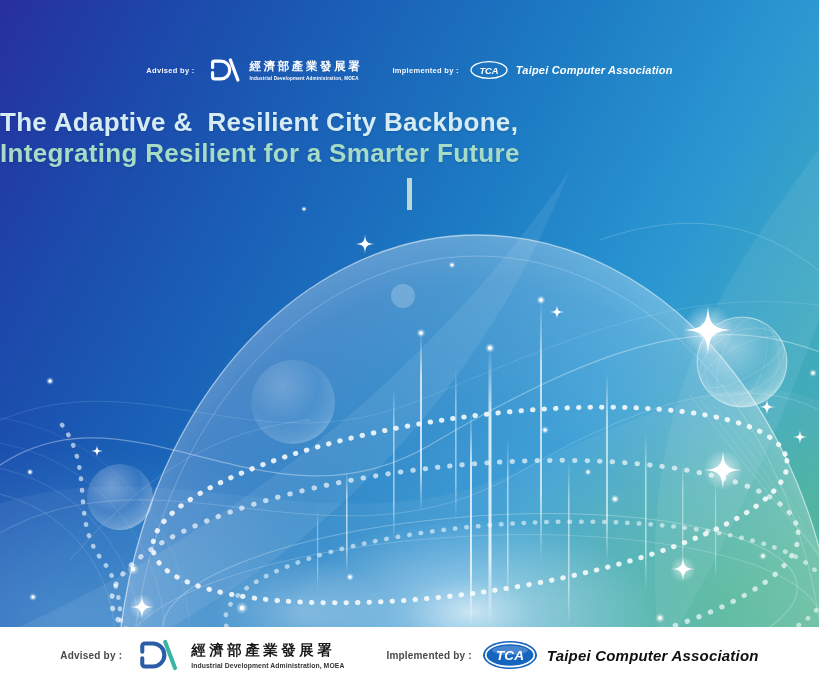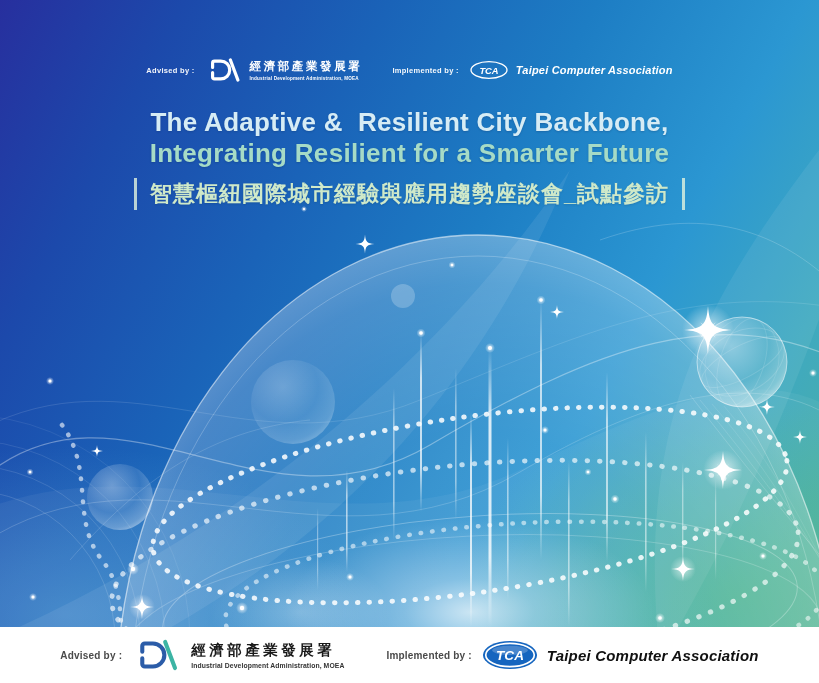--- a/index.html
+++ b/index.html
@@ -29,21 +29,21 @@
   }
   .byline{font-size:7.5px;font-weight:bold;letter-spacing:.3px;opacity:.95;white-space:nowrap;}
   .hdr-ida-text{margin-left:7px;text-align:left;}
   .hdr-ida-zh{font-size:11.5px;font-weight:bold;letter-spacing:2.6px;white-space:nowrap;}
   .hdr-ida-en{font-size:4.6px;font-weight:bold;letter-spacing:.2px;margin-top:2px;white-space:nowrap;}
   .hdr-gap{width:30px;}
   .hdr-tca-name{font-size:11px;font-weight:bold;font-style:italic;margin-left:7px;letter-spacing:.2px;white-space:nowrap;}
   
   .title-block{
     position:absolute;top:107px;left:0;right:0;
-    text-align:center;
+    text-align:left;
   }
   .title-l1{
     font-size:26px;font-weight:bold;letter-spacing:.3px;
     color:#d6ecf5;white-space:pre;line-height:31px;
     text-shadow:0 1px 2px rgba(10,40,90,.25);
   }
   .title-l2{
     font-size:26px;font-weight:bold;letter-spacing:.3px;
     color:#a6dbc6;white-space:pre;line-height:31px;
     text-shadow:0 1px 2px rgba(10,40,90,.25);
@@ -265,21 +265,20 @@
       </svg>
 
       <span class="hdr-tca-name">Taipei Computer Association</span>
     </div>
 
     <div class="title-block">
       <div class="title-l1">The Adaptive &amp;  Resilient City Backbone,</div>
       <div class="title-l2">Integrating Resilient for a Smarter Future</div>
       <div class="subtitle-row">
         <span class="subtitle-bar"></span>
-        <span class="subtitle-text">智慧樞紐國際城市經驗與應用趨勢座談會_試點參訪</span>
         <span class="subtitle-bar"></span>
       </div>
     </div>
   </div>
 
   <div class="footer">
     <span class="ft-byline">Advised by :</span>
 
     <svg class="logo-spacer" width="50" height="36" viewBox="0 0 60 44" aria-hidden="true">
       <path d="M12 18 v-7 a3 3 0 0 1 3 -3 h10 a14 14 0 0 1 0 28 h-10 a3 3 0 0 1 -3 -3 v-7" fill="none" stroke="#2b5ca8" stroke-width="5" stroke-linecap="round"></path>

